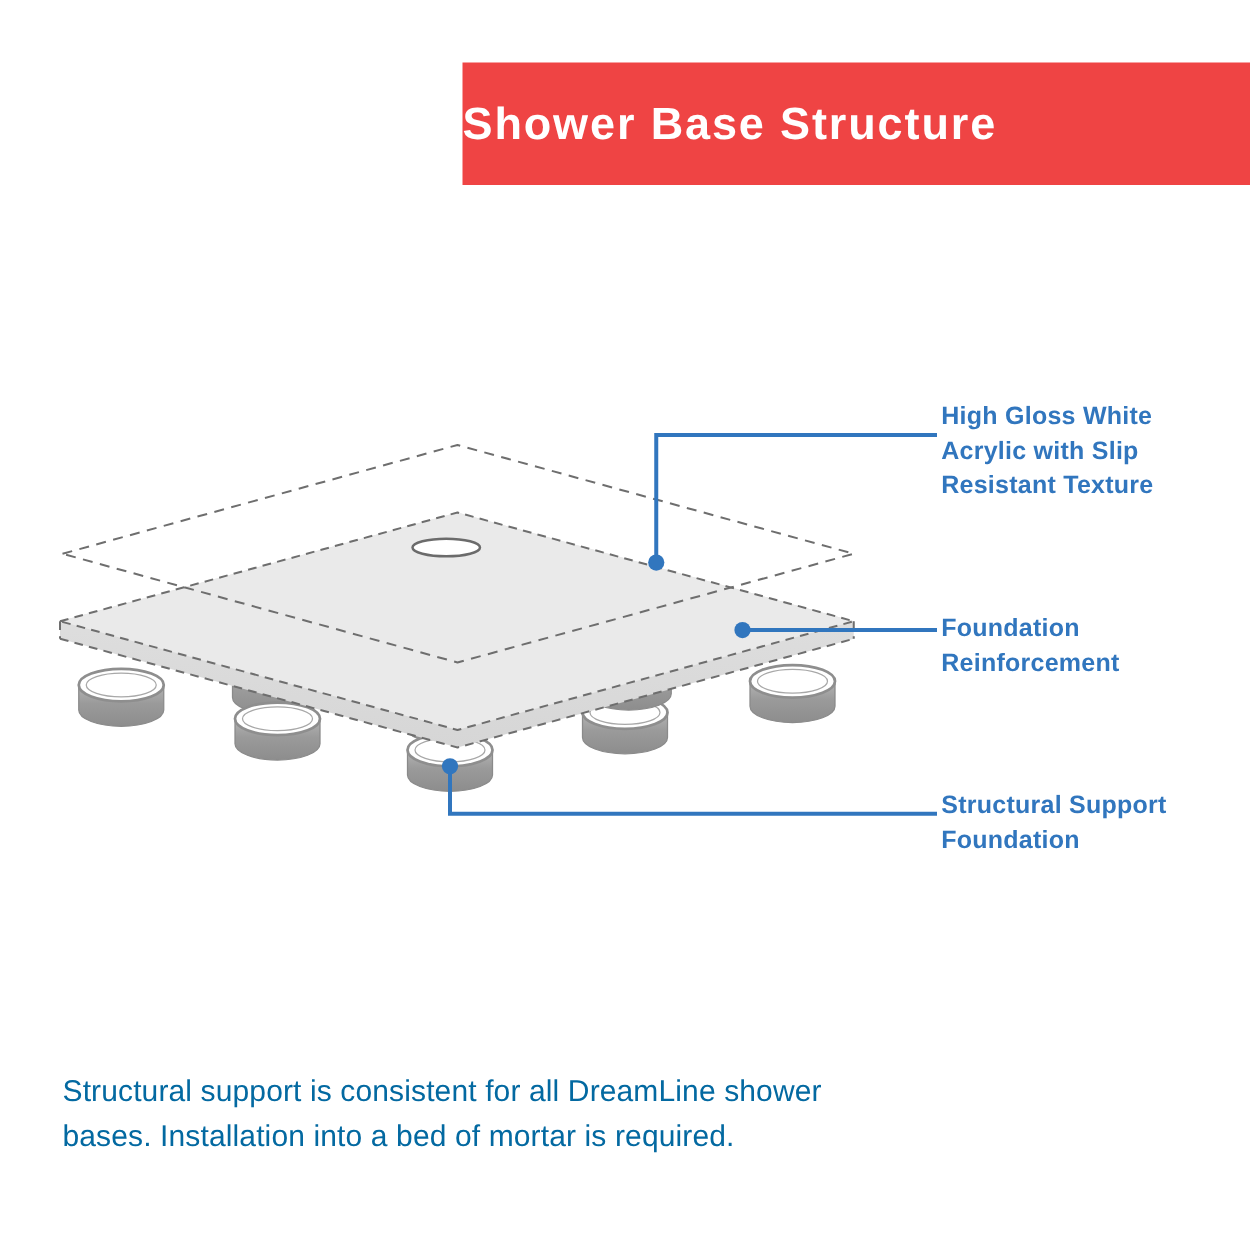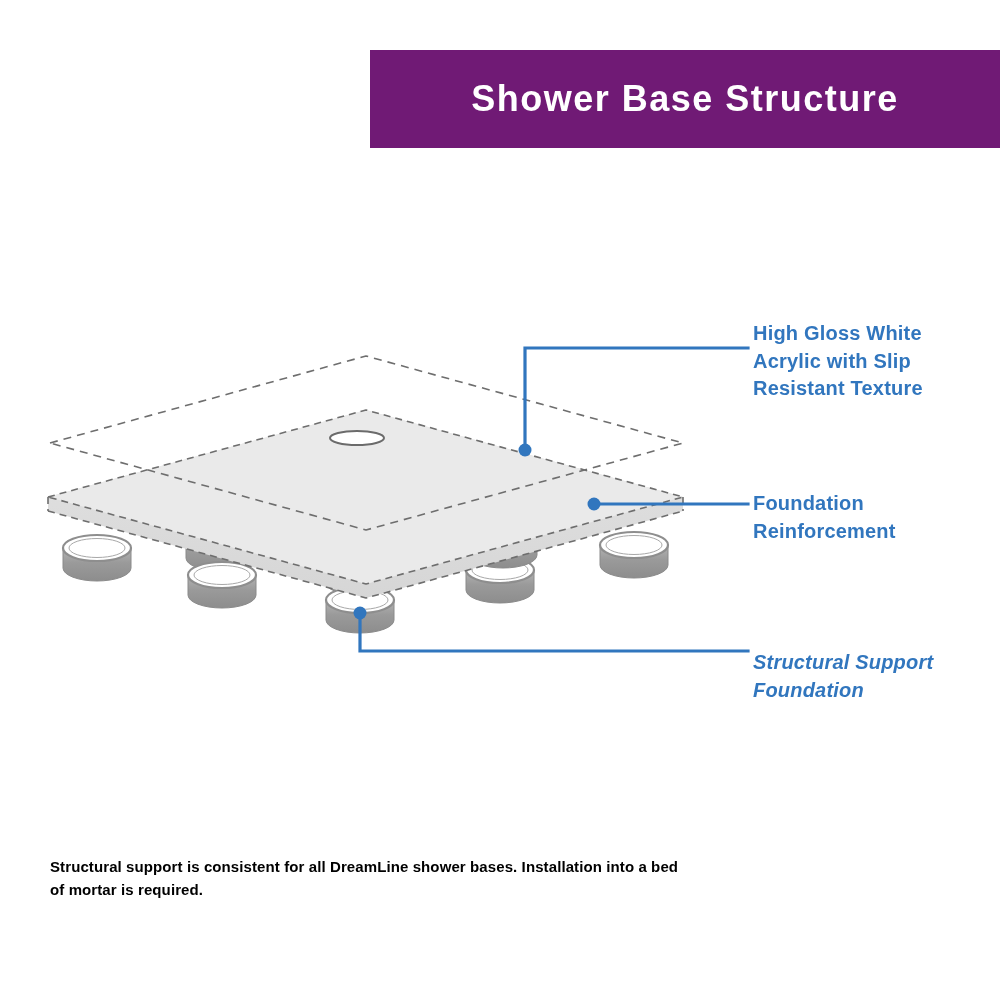--- a/index.html
+++ b/index.html
@@ -15,24 +15,23 @@
     overflow: hidden;
   }
 
   
   #title-banner {
     position: absolute;
     left: 370px;
     top: 50px;
     width: 630px;
     height: 98px;
-    background: #701a75;
+    background: #ef4444;
     display: flex;
     align-items: center;
-    justify-content: center;
   }
   #title-banner .title-text {
     color: #ffffff;
     font-size: 36px;
     font-weight: bold;
     letter-spacing: 1.5px;
     white-space: nowrap;
   }
 
   
@@ -52,31 +51,31 @@
     position: absolute;
     color: #3176be;
     font-size: 20px;
     font-weight: bold;
     line-height: 1.38;
     letter-spacing: 0.2px;
     white-space: pre-line;
   }
   #callout-acrylic  { left: 753px; top: 320px; }
   #callout-fiberglass { left: 753px; top: 490px; }
-  #callout-support  { left: 753px; top: 649px; font-style: italic; }
+  #callout-support  { left: 753px; top: 631px; }
 
   
   #caption {
     position: absolute;
     left: 50px;
     top: 856px;
     width: 640px;
-    color: #000000;
-    font-size: 15px;
-    font-weight: bold;
+    color: #0369a1;
+    font-size: 24px;
+    font-weight: normal;
     line-height: 1.52;
     letter-spacing: 0.1px;
   }
 </style>
 </head>
 <body>
 
 <div id="title-banner">
   <span class="title-text">Shower Base Structure</span>
 </div>

